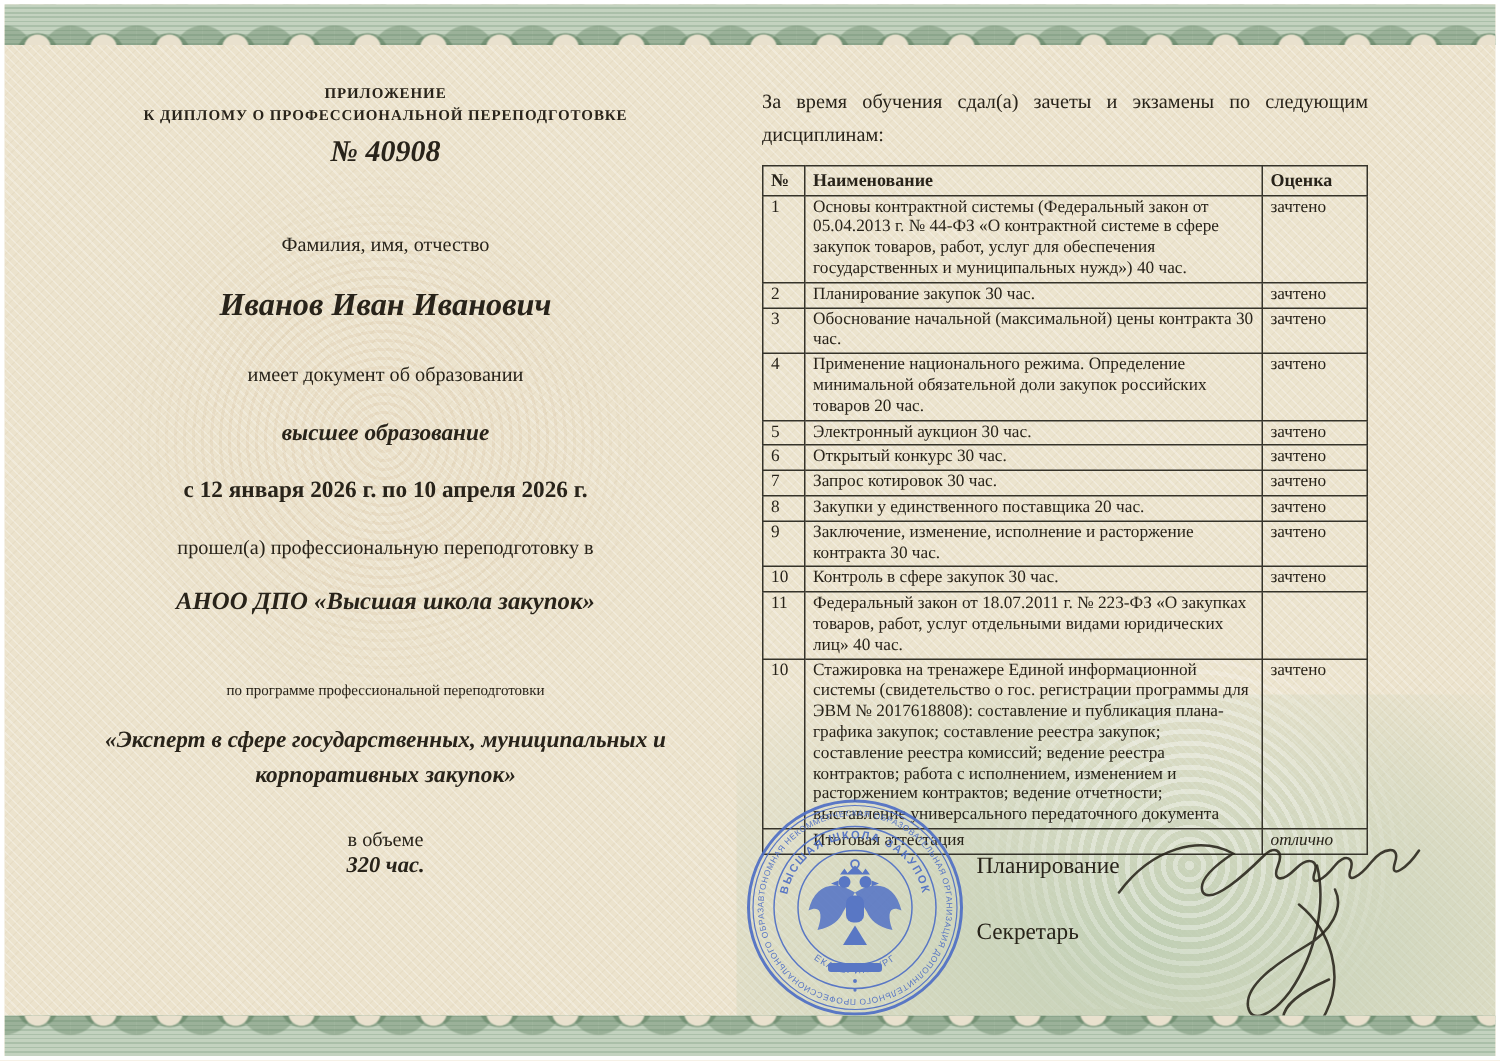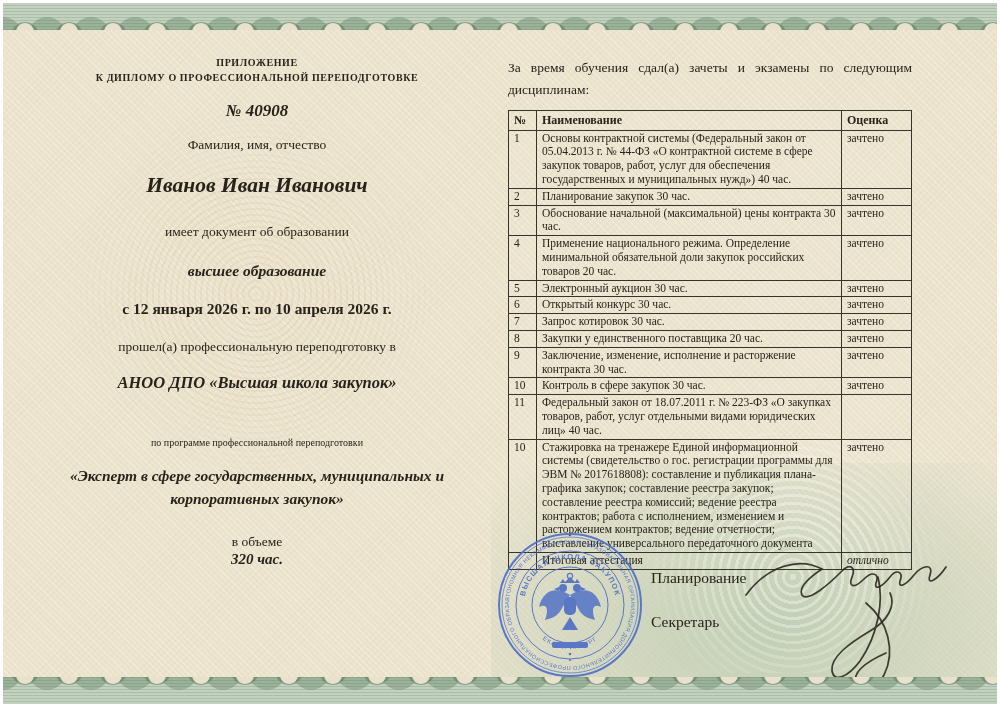--- a/index.html
+++ b/index.html
@@ -47,22 +47,22 @@
   }
   .right-ghost2{
     position:absolute;left:600px;top:430px;width:380px;height:240px;z-index:0;pointer-events:none;
     background:repeating-radial-gradient(circle at 50% 60%, rgba(255,255,255,.35) 0 3px, rgba(0,0,0,0) 3px 8px);
     -webkit-mask:radial-gradient(circle, #000 30%, transparent 70%);
             mask:radial-gradient(circle, #000 30%, transparent 70%);
   }
   
   .left-page{position:absolute;left:28px;top:52px;width:452px;text-align:center;z-index:2;}
   .doc-header{font-weight:bold;font-size:10px;letter-spacing:.6px;line-height:1.5;}
-  .doc-number{margin-top:16px;font-weight:bold;font-style:italic;font-size:17px;}
-  .fio-label{margin-top:16px;font-size:13.5px;}
+  .doc-number{margin-top:5px;font-weight:bold;font-style:italic;font-size:20px;}
+  .fio-label{margin-top:42px;font-size:13.5px;}
   .fio-name{margin-top:20px;font-weight:bold;font-style:italic;font-size:21.5px;}
   .has-doc{margin-top:26px;font-size:13.5px;}
   .edu-level{margin-top:22px;font-weight:bold;font-style:italic;font-size:15.5px;}
   .period{margin-top:20px;font-weight:bold;font-size:15.5px;}
   .passed{margin-top:21px;font-size:13.5px;}
   .org{margin-top:18px;font-weight:bold;font-style:italic;font-size:16.5px;}
   .program-label{margin-top:44px;font-size:10px;}
   .program{margin-top:16px;font-weight:bold;font-style:italic;font-size:15.5px;line-height:1.5;}
   .volume-label{margin-top:23px;font-size:13.5px;}
   .volume{margin-top:1px;font-weight:bold;font-style:italic;font-size:15px;}

